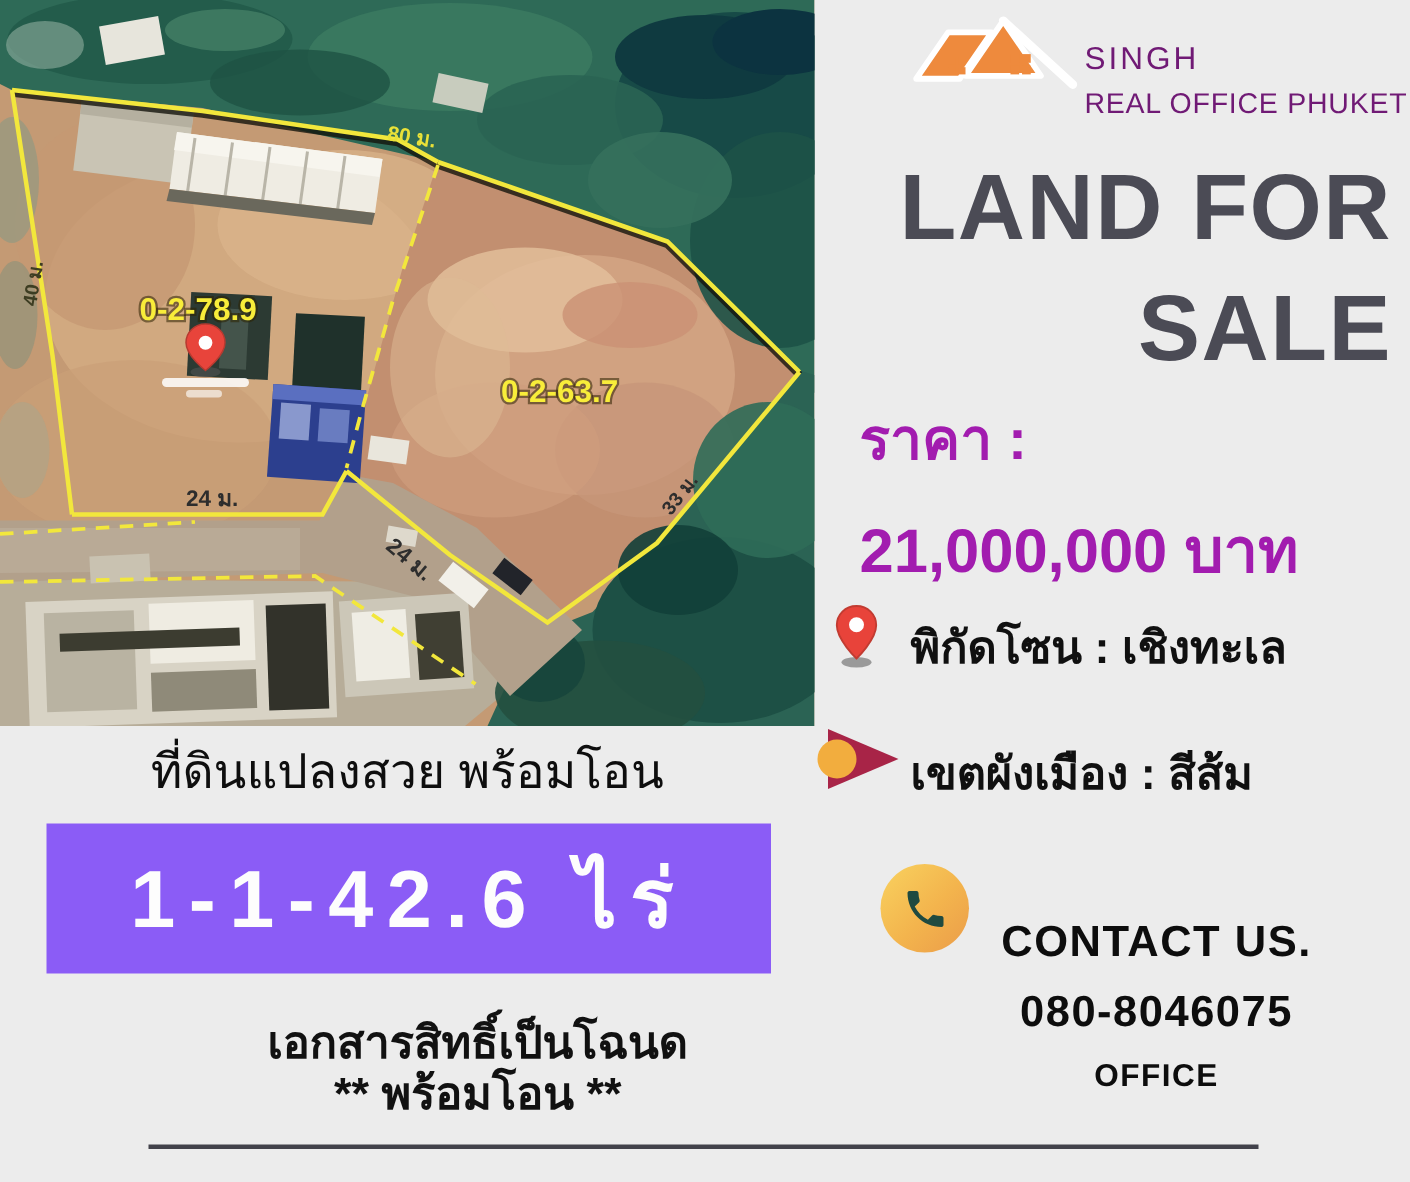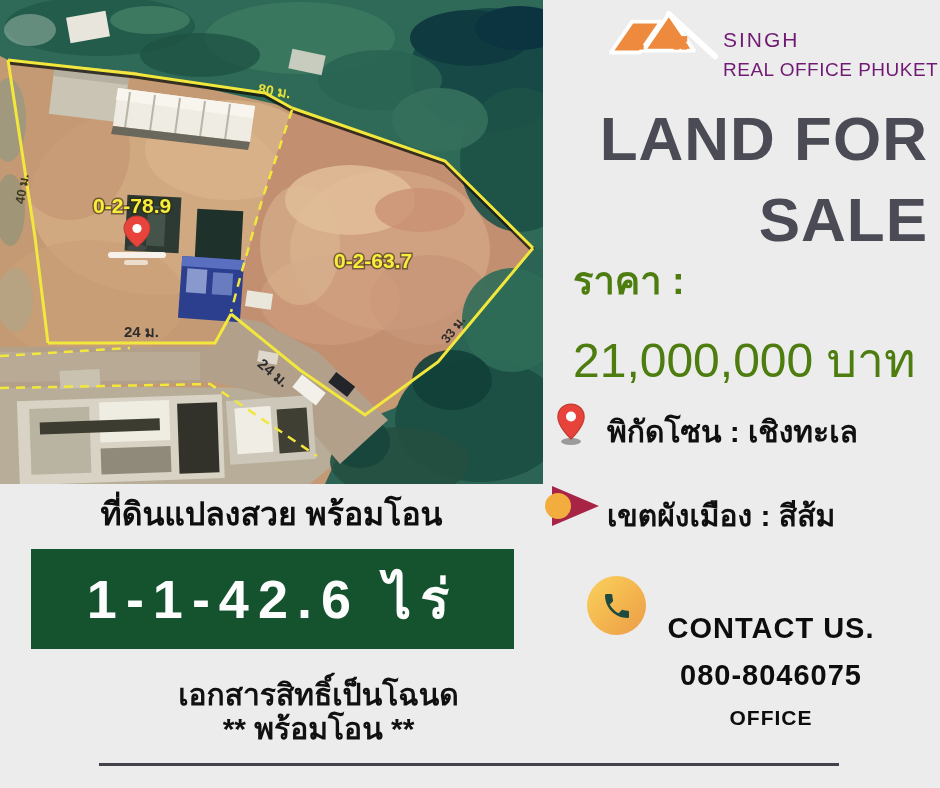--- a/index.html
+++ b/index.html
@@ -13,42 +13,42 @@
 
   
   .logo-icon{position:absolute;left:605px;top:8px;width:116px;height:60px;}
   .brand{position:absolute;left:723px;top:28px;color:#701a75;}
   .brand .b1{font-size:21px;font-weight:500;letter-spacing:2px;}
   .brand .b2{font-size:19px;font-weight:500;letter-spacing:0.5px;margin-top:7px;white-space:nowrap;}
 
   .title{position:absolute;right:12px;top:98px;text-align:right;color:#4b4b55;
          font-weight:800;font-size:62px;line-height:81px;letter-spacing:1px;white-space:nowrap;}
 
-  .price{position:absolute;left:573px;top:250px;color:#4d7c0f;}
+  .price{position:absolute;left:573px;top:262px;color:#a21caf;}
   .price .p1{font-size:38px;font-weight:800;}
-  .price .p2{font-size:48px;font-weight:400;margin-top:11px;white-space:nowrap;}
+  .price .p2{font-size:41px;font-weight:700;margin-top:11px;white-space:nowrap;}
 
   .feature{position:absolute;color:#101010;font-size:30px;font-weight:600;white-space:nowrap;}
   .f-pin-icon{position:absolute;left:556px;top:400px;width:30px;height:48px;}
   .f-text1{left:607px;top:408px;}
   .f-arrow-icon{position:absolute;left:543px;top:483px;width:58px;height:46px;}
   .f-text2{left:607px;top:492px;}
 
   .phone-badge{position:absolute;left:587px;top:576px;width:59px;height:59px;border-radius:50%;
       background:linear-gradient(135deg,#f9d25f 0%,#f3b44d 55%,#eb9c49 100%);
       display:flex;align-items:center;justify-content:center;}
   .contact{position:absolute;left:653px;top:578px;width:236px;text-align:center;color:#0d0d0d;margin-top:34px;}
   .contact .c1{font-size:29px;font-weight:800;letter-spacing:1px;}
   .contact .c2{font-size:29px;font-weight:700;margin-top:14px;letter-spacing:1px;}
   .contact .c3{font-size:21px;font-weight:800;margin-top:14px;letter-spacing:1px;}
 
   
   .caption{position:absolute;left:0;top:488px;width:543px;text-align:center;
-           font-size:32px;font-weight:700;color:#0e0e0e;}
-  .area-badge{position:absolute;left:31px;top:549px;width:483px;height:100px;background:#14532d;
+           font-size:32px;font-weight:400;color:#0e0e0e;}
+  .area-badge{position:absolute;left:31px;top:549px;width:483px;height:100px;background:#8b5cf6;
       color:#fdfdfd;display:flex;align-items:center;justify-content:center;
       font-size:54px;font-weight:800;letter-spacing:9px;white-space:nowrap;}
   .deed{position:absolute;left:0;width:543px;text-align:center;font-size:30px;font-weight:600;color:#111;margin-left:47px;}
   .deed1{top:671px;}
   .deed2{top:705px;}
   .rule{position:absolute;left:99px;top:763px;width:740px;height:3px;background:#42424b;}
 </style>
 </head>
 <body>
 

